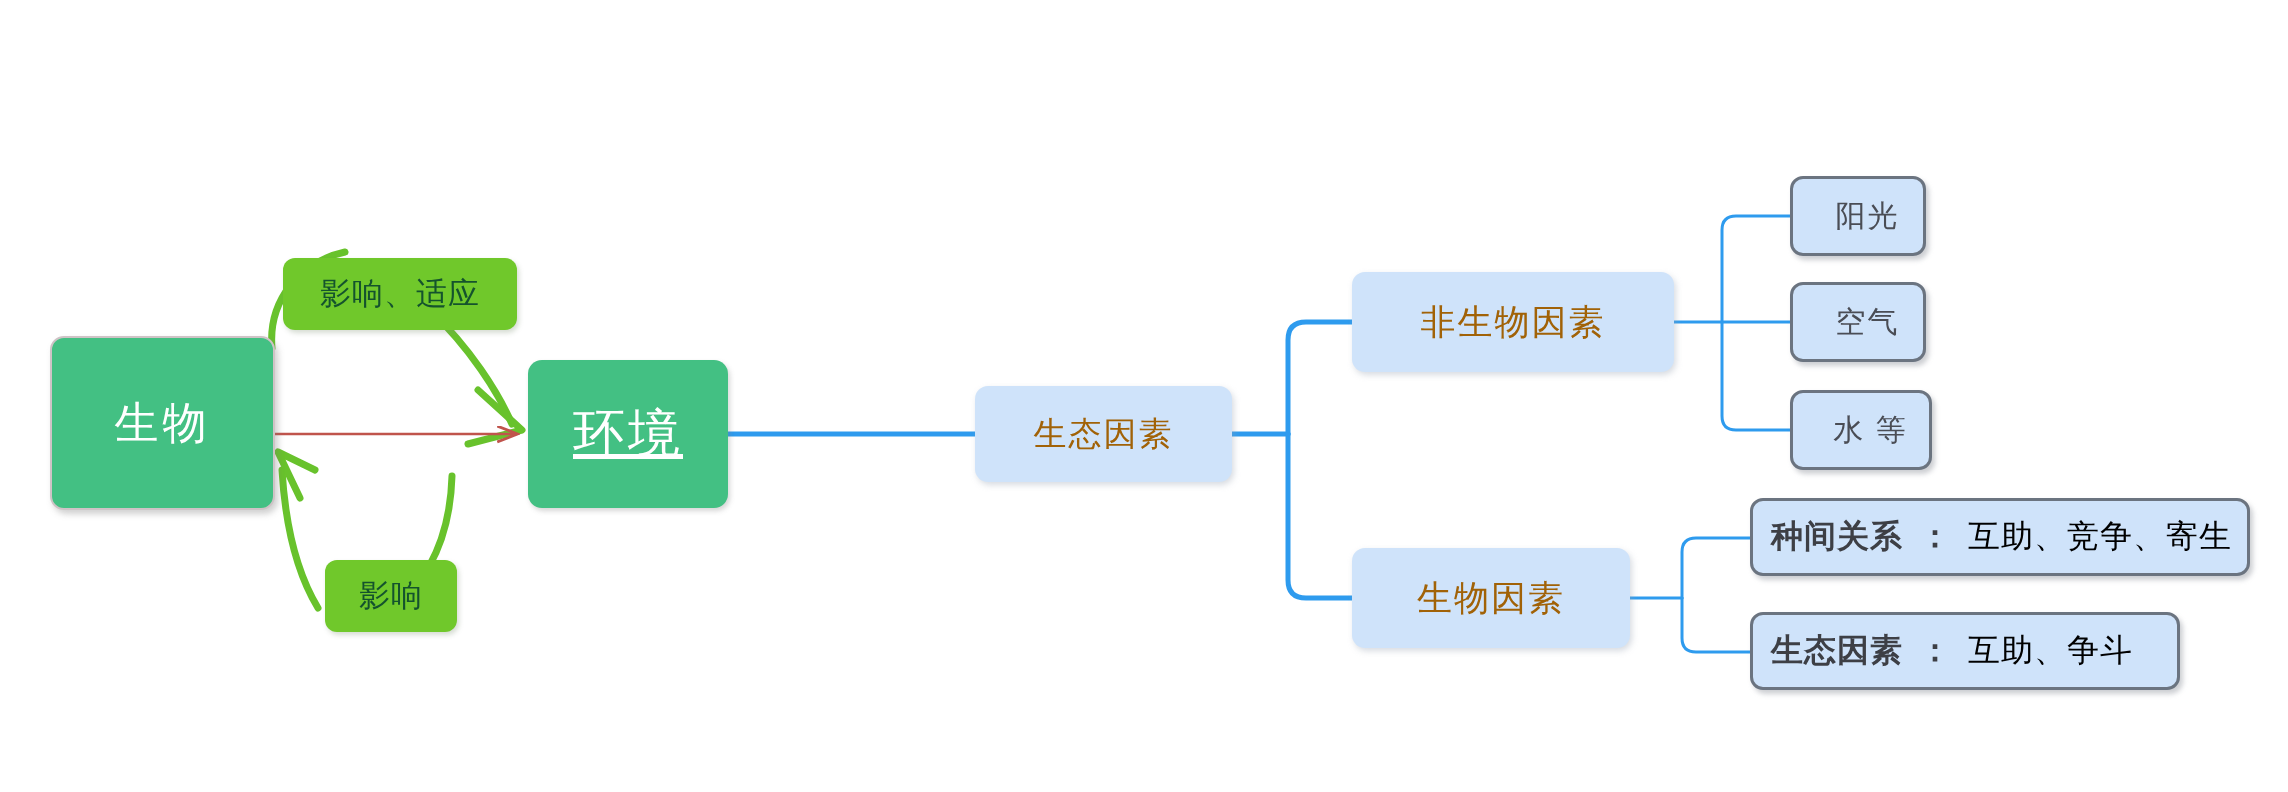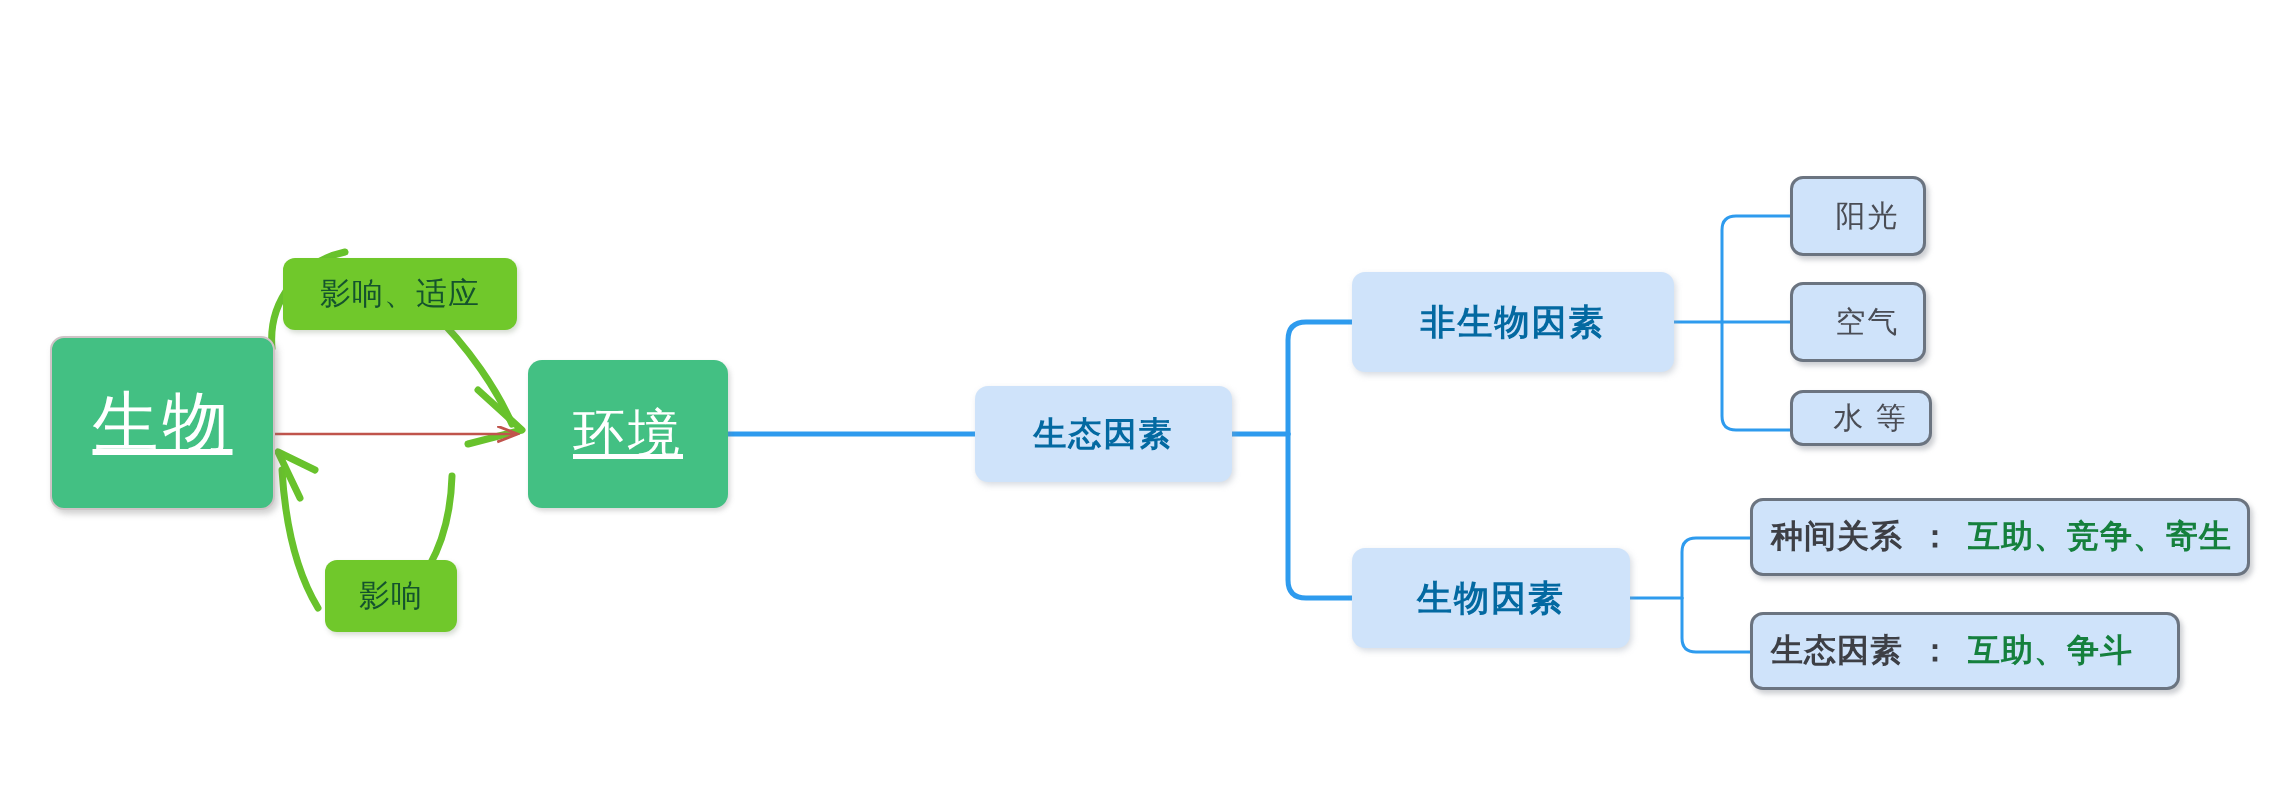--- a/index.html
+++ b/index.html
@@ -34,23 +34,22 @@
 
   
   .node-green-main {
     background: #43c083;
     border: 2px solid #cfc3c6;
     border-radius: 14px;
     color: #ffffff;
     box-shadow: 3px 4px 6px rgba(120,120,120,0.35);
   }
   .node-green-main.big {
-    font-size: 66px;
+    font-size: 44px;
     letter-spacing: 4px;
-    text-decoration: underline;
   }
   .node-green-main.mid {
     font-size: 52px;
     letter-spacing: 3px;
     border: none;
     box-shadow: 2px 3px 5px rgba(120,120,120,0.30);
     text-decoration: underline;
   }
 
   
@@ -60,22 +59,22 @@
     color: #14532d;
     font-size: 31px;
     letter-spacing: 1px;
     box-shadow: 2px 3px 5px rgba(120,140,110,0.30);
   }
 
   
   .node-blue {
     background: #cfe3fa;
     border-radius: 13px;
-    color: #0369a1;
-    font-weight: bold;
+    color: #a16207;
+    font-weight: normal;
     box-shadow: 2px 3px 6px rgba(150,160,175,0.38);
   }
   .node-blue.lvl1 { font-size: 33px; letter-spacing: 2px; }
   .node-blue.lvl2 { font-size: 35px; letter-spacing: 2px; }
 
   
   .node-blue-bordered {
     background: #cfe3fa;
     border: 3px solid #6b7480;
     border-radius: 13px;
@@ -91,22 +90,22 @@
     letter-spacing: 1px;
     justify-content: flex-start;
     padding-left: 18px;
     gap: 16px;
   }
   .rel-key {
     font-weight: bold;
     color: #3d3f45;
   }
   .rel-val {
-    color: #15803d;
-    font-weight: bold;
+    color: #000000;
+    font-weight: normal;
   }
 </style>
 </head>
 <body>
 
 <div id="canvas">
 
   <svg id="edges" viewBox="0 0 2288 792" xmlns="http://www.w3.org/2000/svg">
 
     <defs>
@@ -172,21 +171,21 @@
   </div>
 
   <div class="node node-blue-bordered" style="left:1790px; top:176px; width:136px; height:80px;">
     <span>阳光</span>
   </div>
 
   <div class="node node-blue-bordered" style="left:1790px; top:282px; width:136px; height:80px;">
     <span>空气</span>
   </div>
 
-  <div class="node node-blue-bordered" style="left:1790px; top:390px; width:142px; height:56px;align-items:center;">
+  <div class="node node-blue-bordered" style="left:1790px; top:390px; width:142px; height:80px;align-items:center;">
     <span>水 等</span>
   </div>
 
   <div class="node node-blue-bordered relation" style="left:1750px; top:498px; width:500px; height:78px;">
     <span class="rel-key">种间关系</span>
       <span class="rel-key">：</span>
       <span class="rel-val">互助、竞争、寄生</span>
   </div>
 
   <div class="node node-blue-bordered relation" style="left:1750px; top:612px; width:430px; height:78px;">

